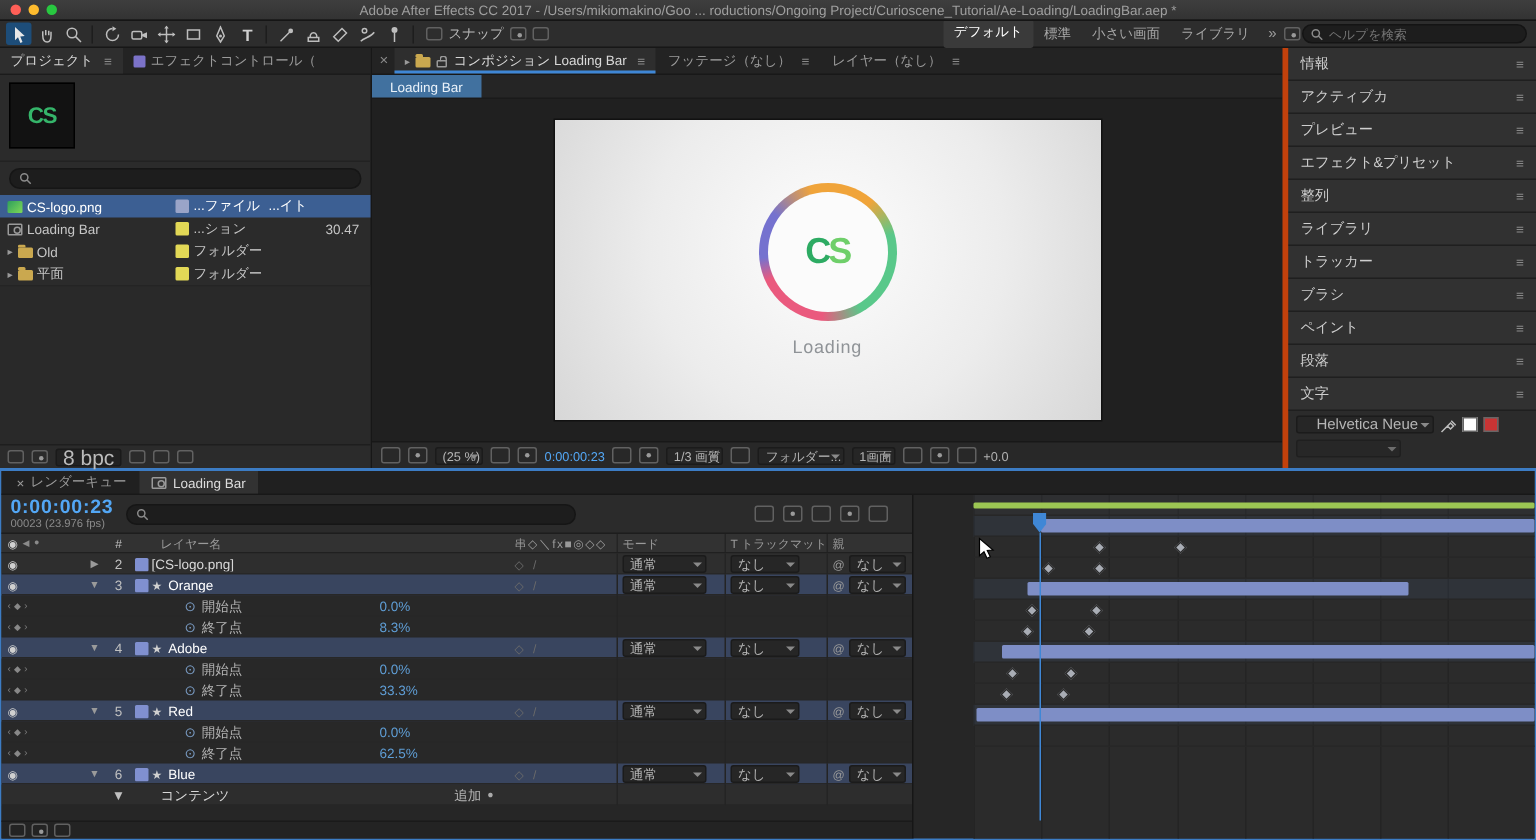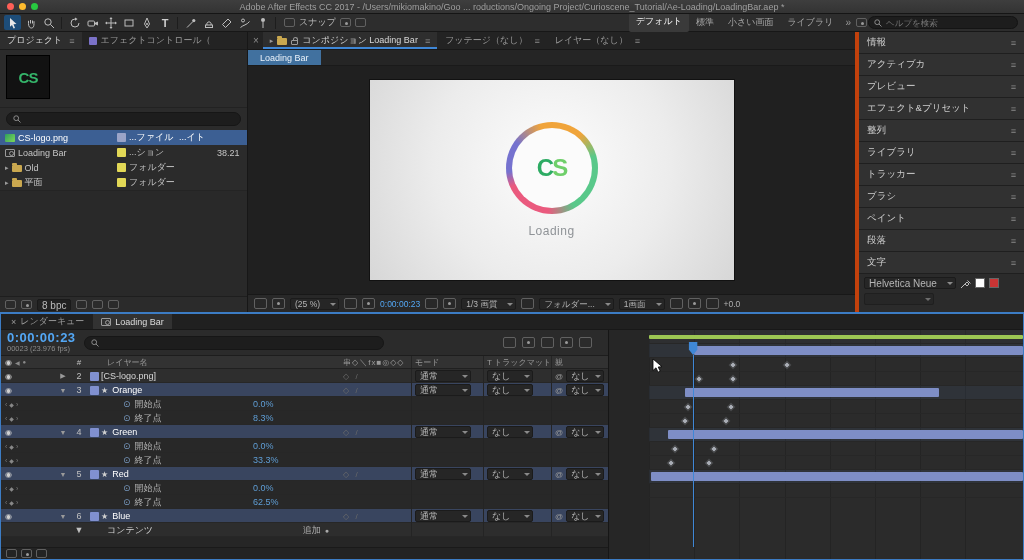--- a/index.html
+++ b/index.html
@@ -60,21 +60,21 @@
   .tw{color:#9a9a9a;font-size:7px;}
   .fold{width:10px;height:7px;background:#caa84f;border-radius:1px;position:relative;flex:none;margin-top:2px;}
   .fold::before{content:'';position:absolute;top:-2px;left:0;width:5px;height:2px;background:#caa84f;border-radius:1px 1px 0 0;}
   .compic{width:10px;height:8px;border:1px solid #9a9a9a;border-radius:1px;position:relative;flex:none;}
   .compic::after{content:'';position:absolute;left:2.5px;top:1.5px;width:3px;height:3px;border:1px solid #9a9a9a;border-radius:50%;}
   .imgic{width:10px;height:8px;background:linear-gradient(135deg,#2f9e5d,#7ed957);border-radius:1px;flex:none;}
   .lab{width:9px;height:9px;border-radius:1px;flex:none;}
   .projrows{border-bottom:1px solid #242424;}
   .pfill{flex:1;background:#292929;}
   .pfoot{height:16px;background:#2b2b2b;border-top:1px solid #1e1e1e;display:flex;align-items:center;gap:5px;padding:0 5px;}
-  .bpc{background:#222;border:1px solid #1a1a1a;border-radius:2px;padding:0 4px;font-size:10px;color:#bbb;height:12px;line-height:11px;}
+  .bpc{background:#222;border:1px solid #1a1a1a;border-radius:2px;padding:0 4px;font-size:14px;color:#bbb;height:12px;line-height:11px;}
 
   
   .comp{flex:1;display:flex;flex-direction:column;background:#232323;min-width:0;}
   .vtabs{height:18px;background:#232323;border-bottom:1px solid #181818;display:flex;align-items:stretch;gap:1px;padding-left:2px;}
   .xbtn{color:#8a8a8a;font-size:10px;display:flex;align-items:center;padding:0 3px;}
   .vtab{display:flex;align-items:center;gap:4px;padding:0 7px;color:#9a9a9a;font-size:9px;white-space:nowrap;position:relative;}
   .vtab.on{background:#2e2e2e;color:#d8d8d8;}
   .vtab.on::after{content:'';position:absolute;left:0;right:0;bottom:0;height:2px;background:var(--accent);}
   .chev{color:#9a9a9a;font-size:7px;}
   .lockic{width:7px;height:5px;border:1px solid #9a9a9a;border-radius:1px;position:relative;margin-top:3px;flex:none;}
@@ -82,21 +82,21 @@
   .bcrow{height:16px;background:#252525;border-bottom:1px solid #1a1a1a;display:flex;align-items:stretch;}
   .bctab{background:#41719f;color:#eaf2fa;display:flex;align-items:center;padding:0 12px;font-size:9px;}
   .viewer{flex:1;background:#202020;display:flex;align-items:center;justify-content:center;min-height:0;}
   .compframe{width:364px;height:200px;background:radial-gradient(circle at 50% 42%,#fdfdfd 0%,#ececec 55%,#d7d7d7 100%);display:flex;flex-direction:column;align-items:center;justify-content:center;box-shadow:0 0 0 1px #111;}
   .ring{width:92px;height:92px;border-radius:50%;background:conic-gradient(from 0deg,#f0a43a 0deg 40deg,#59c88a 75deg 150deg,#ea5a7e 185deg 245deg,#7572cf 265deg 305deg,#f0a43a 345deg 360deg);display:flex;align-items:center;justify-content:center;}
   .ringin{width:80px;height:80px;border-radius:50%;background:#fbfbfb;display:flex;align-items:center;justify-content:center;}
   .cslogo{font-size:24px;font-weight:bold;letter-spacing:-2px;color:#2dab63;}
   .cslogo .s2{color:#6fcf6a;}
   .loadtxt{margin-top:10px;color:#8f9397;font-size:12px;letter-spacing:.5px;}
   .vctrl{height:18px;background:#282828;border-top:1px solid #181818;display:flex;align-items:center;gap:5px;padding:0 6px;font-size:8.5px;color:#b0b0b0;overflow:hidden;white-space:nowrap;}
-  .dd{position:relative;background:#262626;border:1px solid #1b1b1b;border-radius:2px;height:12px;line-height:11px;padding:0 18px 0 4px;color:#b5b5b5;display:inline-block;white-space:nowrap;overflow:hidden;flex:none;}
+  .dd{position:relative;background:#262626;border:1px solid #1b1b1b;border-radius:2px;height:12px;line-height:11px;padding:0 1px 0 4px;color:#b5b5b5;display:inline-block;white-space:nowrap;overflow:hidden;flex:none;}
   .dd::after{content:'';position:absolute;right:2px;top:4px;border:3px solid transparent;border-top-color:#8a8a8a;}
   .bluetc{color:var(--tc);}
 
   
   .sidebar{width:169px;background:#262626;border-left:4px solid #c2410c;display:flex;flex-direction:column;text-align:center;}
   .sb-row{height:22px;background:#313131;border-bottom:1px solid #1f1f1f;display:flex;align-items:center;padding:0 8px;color:#cfcfcf;font-size:9.5px;white-space:nowrap;overflow:hidden;}
   .sb-row .ham{margin-left:auto;}
   .charpanel{flex:1;background:#2b2b2b;padding:3px 5px;overflow:hidden;}
   .charrow{display:flex;align-items:center;gap:4px;}
   .fontdd{width:92px;}
@@ -332,21 +332,21 @@
         <div class="prow">
           <span class="pc">
             <span class="compic"></span>
             <span>Loading Bar</span>
           </span>
           <span class="pc">
             <span class="lab" style="background: rgb(226, 216, 86);"></span>
             <span>...ション</span>
           </span>
           <span class="pc"></span>
-          <span class="pc">38.21</span>
+          <span class="pc">30.47</span>
         </div>
         <div class="prow">
           <span class="pc">
             <span class="tw">▸</span>
             <span class="fold"></span>
             <span>Old</span>
           </span>
           <span class="pc">
             <span class="lab" style="background: rgb(226, 216, 86);"></span>
             <span>フォルダー</span>
@@ -641,21 +641,21 @@
             <span class="c c-av">
               <span class="eye">◉</span>
             </span>
             <span class="c c-tw">▼</span>
             <span class="c c-num">4</span>
             <span class="c c-lb">
               <span class="lab" style="background: rgb(128, 144, 208);"></span>
             </span>
             <span class="c c-nm">
               <span class="star">★</span>
-              <span class="lname">Green</span>
+              <span class="lname">Adobe</span>
             </span>
             <span class="c c-val"></span>
             <span class="c c-sw">◇ /</span>
             <span class="c c-md">
               <span class="dd" style="width: 56px;">通常</span>
             </span>
             <span class="c c-tk">
               <span class="dd" style="width: 46px;">なし</span>
             </span>
             <span class="c c-pr">

